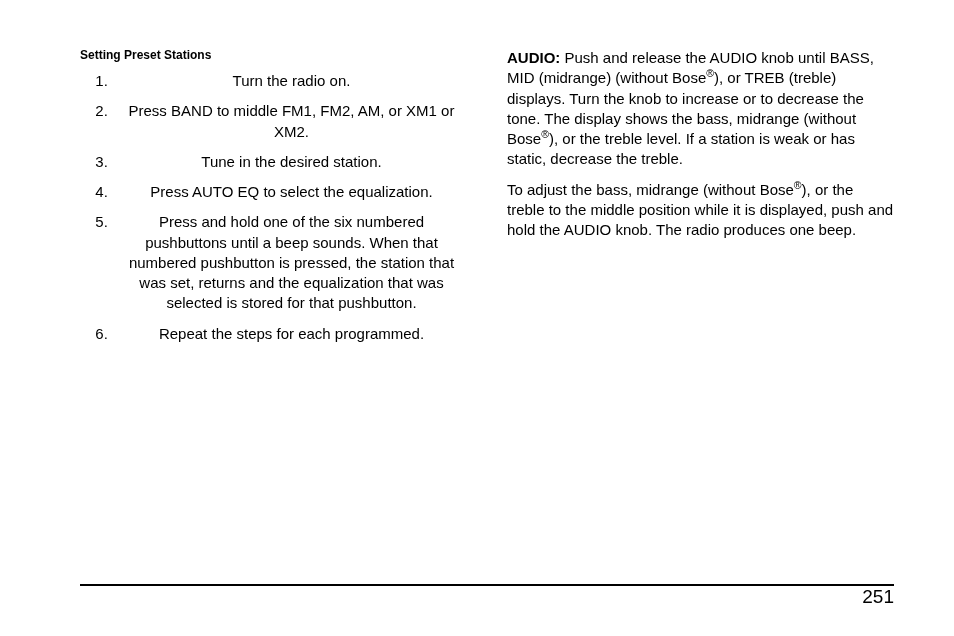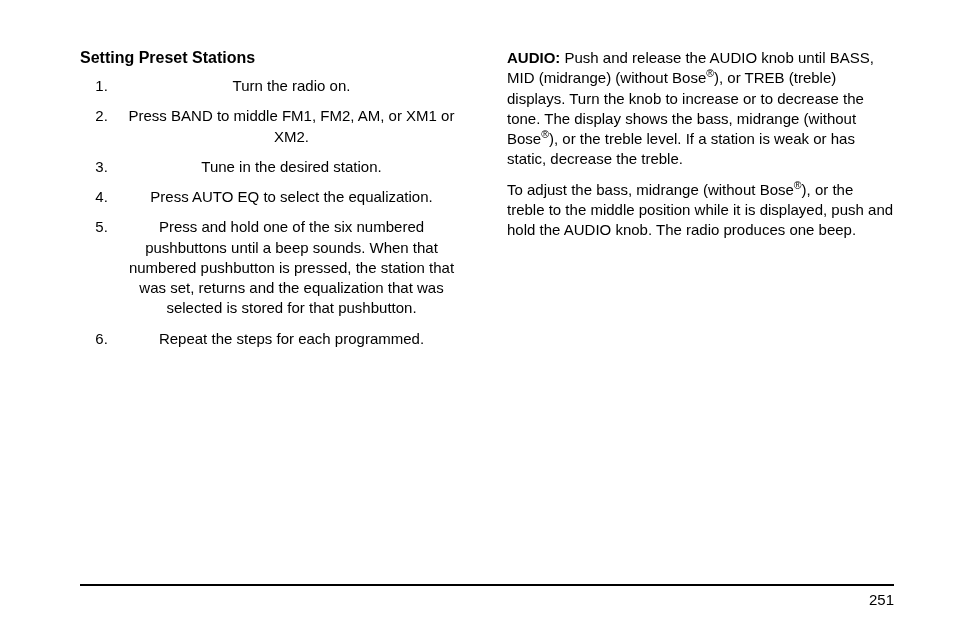--- a/index.html
+++ b/index.html
@@ -20,21 +20,21 @@
   }
   .columns {
     display: flex;
     gap: 40px;
   }
   .col {
     flex: 1;
   }
   .heading {
     font-weight: bold;
-    font-size: 16px;
+    font-size: 12px;
     margin-bottom: 8px;
     line-height: 1.25;
   }
   .para {
     margin-bottom: 10px;
   }
   ol.steps {
     list-style: decimal;
     padding-left: 32px;
     margin: 0 0 6px 0;
@@ -57,21 +57,21 @@
     left: 80px;
     right: 60px;
     bottom: 50px;
     height: 2px;
     background: #000;
   }
   .page-number {
     position: absolute;
     right: 60px;
     bottom: 26px;
-    font-size: 15px;
+    font-size: 19px;
   }
 </style>
 </head>
 <body>
 
 <div class="page">
   <div class="columns">
 
     <div class="col">
       <div class="heading">Setting Preset Stations</div>

